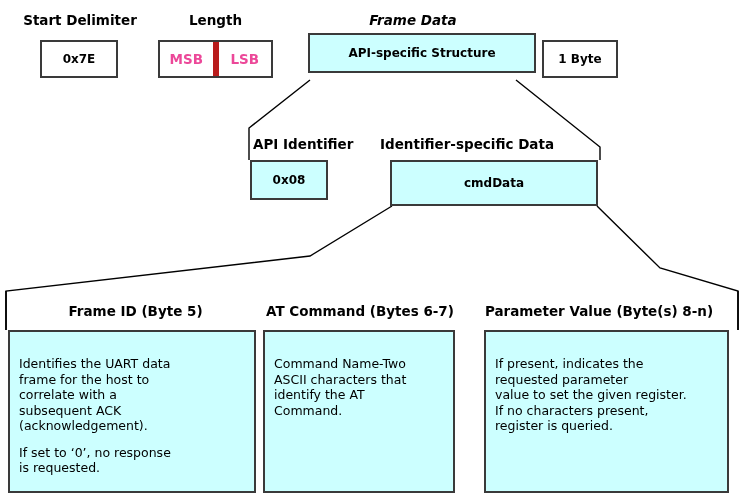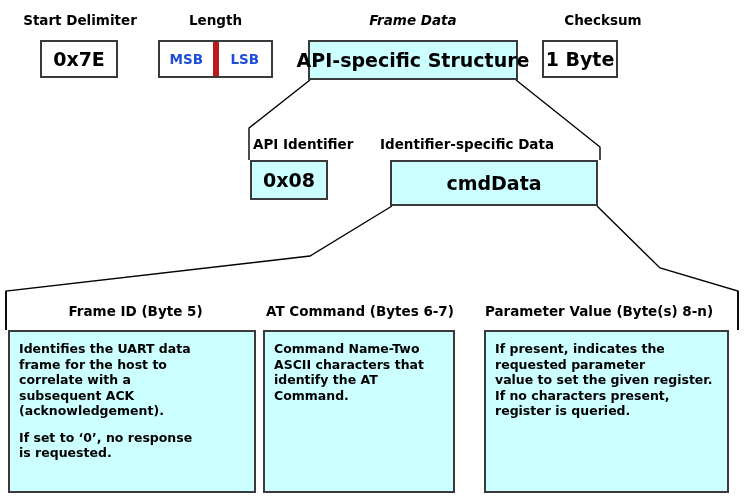--- a/index.html
+++ b/index.html
@@ -41,21 +41,21 @@
   .box {
     position: absolute;
     box-sizing: border-box;
     border: 2px solid #3a3a3a;
     background: #ffffff;
     display: flex;
     align-items: center;
     justify-content: center;
     font-family: "DejaVu Sans", sans-serif;
     font-weight: bold;
-    font-size: 19px;
+    font-size: 12px;
     color: #000000;
     white-space: nowrap;
   }
   .box.cyan {
     background: #ccffff;
   }
   
   .splitbox {
     position: absolute;
     box-sizing: border-box;
@@ -65,34 +65,34 @@
     align-items: stretch;
   }
   .splitbox > .half {
     flex: 1 1 50%;
     display: flex;
     align-items: center;
     justify-content: center;
     font-family: "DejaVu Sans", sans-serif;
     font-weight: bold;
     font-size: 13.5px;
-    color: #1d4ed8;
+    color: #ec4899;
   }
   .splitbox > .half + .half {
     border-left: 6px solid #b91c1c;
   }
   
   .descbox {
     position: absolute;
     box-sizing: border-box;
     border: 2px solid #3a3a3a;
     background: #ccffff;
-    padding: 9px 8px 6px 9px;
+    padding: 24px 8px 6px 9px;
     font-family: "DejaVu Sans", sans-serif;
-    font-weight: bold;
+    font-weight: normal;
     font-size: 12.5px;
     line-height: 15.5px;
     color: #000000;
   }
   .descbox p {
     margin: 0 0 11px 0;
     white-space: pre-line;
   }
   .descbox p:last-child {
     margin-bottom: 0;
@@ -123,23 +123,22 @@
   <div class="caption" style="left:22px; top:12px; width:116px;text-align:center;">Start Delimiter</div>
   <div class="box" style="left:40px; top:40px; width:78px; height:38px;">0x7E</div>
 
   <div class="caption" style="left:158px; top:12px; width:115px;">Length</div>
   <div class="splitbox" style="left:158px; top:40px; width:115px; height:38px;">
     <span class="half">MSB</span>
     <span class="half">LSB</span>
   </div>
 
   <div class="caption" style="left:308px; top:12px; width:210px;font-style:italic;">Frame Data</div>
-  <div class="box cyan" style="left:308px; top:40px; width:210px; height:40px;">API-specific Structure</div>
+  <div class="box cyan" style="left:308px; top:33px; width:228px; height:40px;">API-specific Structure</div>
 
-  <div class="caption" style="left:553px; top:12px; width:100px;">Checksum</div>
   <div class="box" style="left:542px; top:40px; width:76px; height:38px;">1 Byte</div>
 
   <div class="caption" style="left:253px; top:136px; width:120px; text-align:left;">API Identifier</div>
   <div class="box cyan" style="left:250px; top:160px; width:78px; height:40px;">0x08</div>
 
   <div class="caption" style="left:380px; top:136px; width:216px; text-align:left;">Identifier-specific Data</div>
   <div class="box cyan" style="left:390px; top:160px; width:208px; height:46px;">cmdData</div>
 
   <div class="caption" style="left:28px; top:303px; width:215px;">Frame ID (Byte 5)</div>
   <div class="descbox" style="left:8px; top:330px; width:248px; height:163px;">

